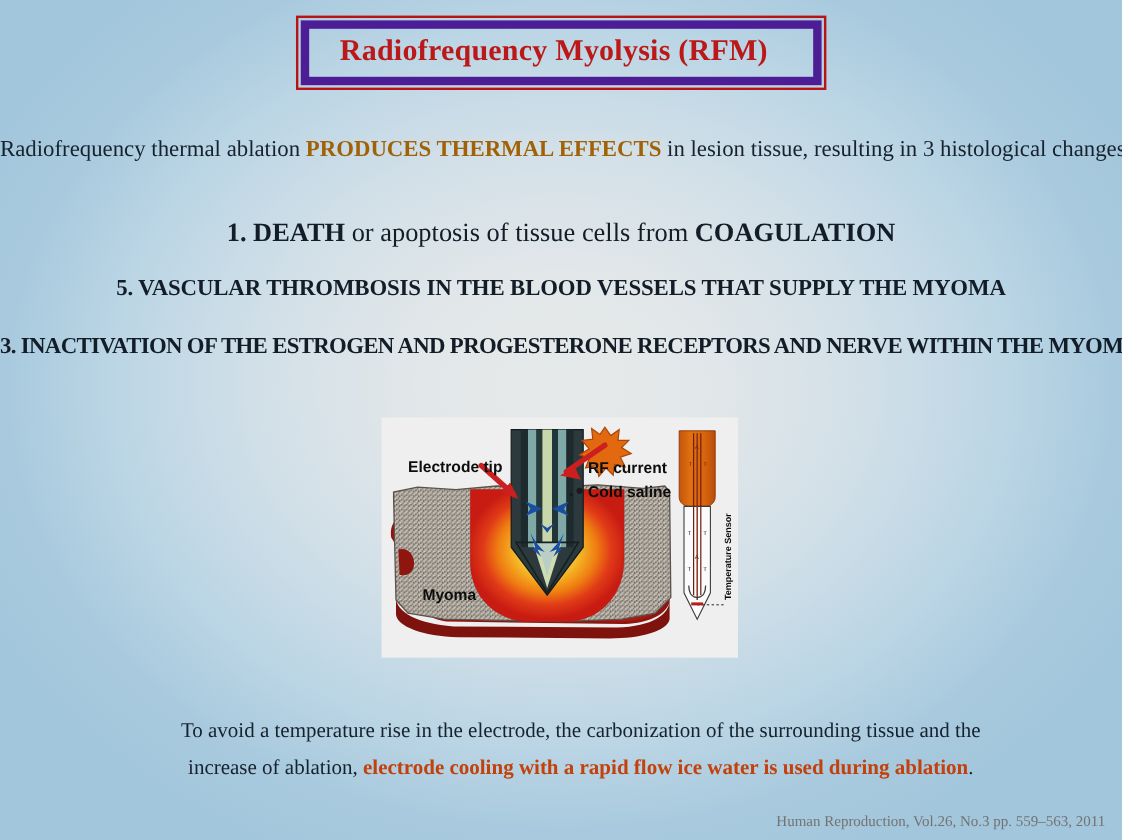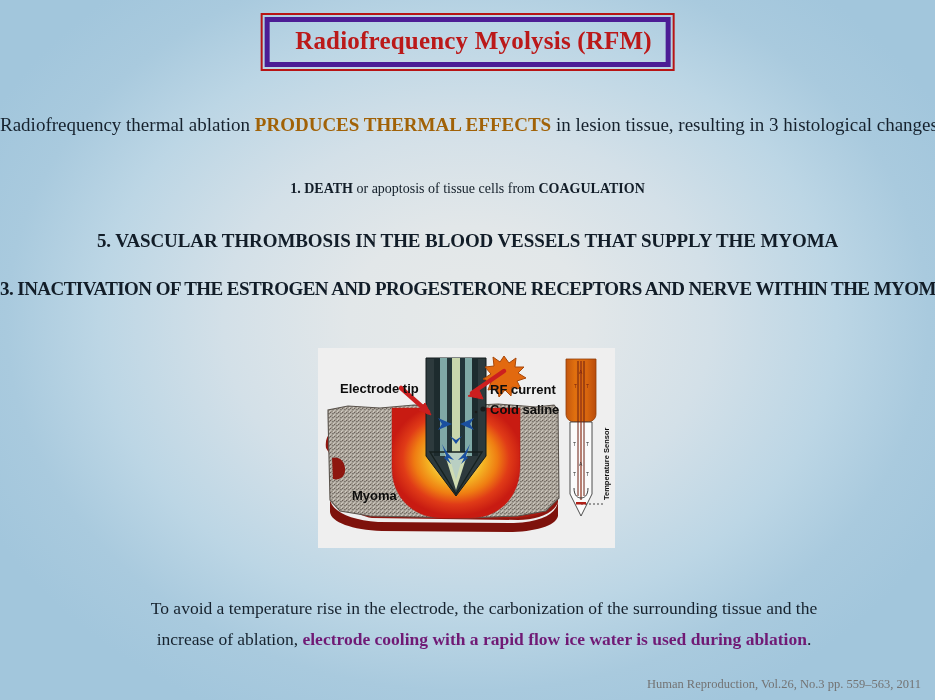--- a/index.html
+++ b/index.html
@@ -19,22 +19,22 @@
     position: absolute;
     left: 50%; top: 13px;
     transform: translateX(-50%);
   }
   .title-box {
     border: 2px solid #b81414;
     padding: 2px;
     background: transparent;
   }
   .title-inner {
-    border: 5px solid #4c1d95;
-    padding: 6px 14px 8px 26px;
+    border: 7px solid #4c1d95;
+    padding: 6px 38px 8px 26px;
   }
   .title-text {
     font-family: "Liberation Serif", serif;
     font-weight: bold;
     font-size: 25px;
     color: #bb1919;
     letter-spacing: 0.2px;
     white-space: nowrap;
     line-height: 1.05;
   }
@@ -54,21 +54,21 @@
   }
 
   
   .stmt {
     position: absolute;
     left: 0; right: 0;
     text-align: center;
     color: #121d28;
     white-space: nowrap;
   }
-  .stmt-1 { top: 181px; font-size: 14px; }
+  .stmt-1 { top: 181px; font-size: 22px; }
   .stmt-1 .b { font-weight: bold; }
   .stmt-2 {
     top: 230px; font-size: 19px; font-weight: bold;
     letter-spacing: -0.1px;
   }
   .stmt-3 {
     top: 278px; font-size: 19px; font-weight: bold;
     letter-spacing: -0.55px;
   }
 
@@ -85,21 +85,21 @@
   
   .bottom-para {
     position: absolute;
     left: 0; right: 0; top: 593px;
     text-align: center;
     font-size: 17.5px;
     color: #16222e;
     line-height: 31px;
   }
   .bottom-para .blue {
-    color: #701a75;
+    color: #c2410c;
     font-weight: bold;
   }
   .bottom-line { white-space: nowrap; padding-left: 33px; }
 
   
   .citation {
     position: absolute;
     right: 14px; bottom: 8px;
     font-size: 12.5px;
     color: #737373;

